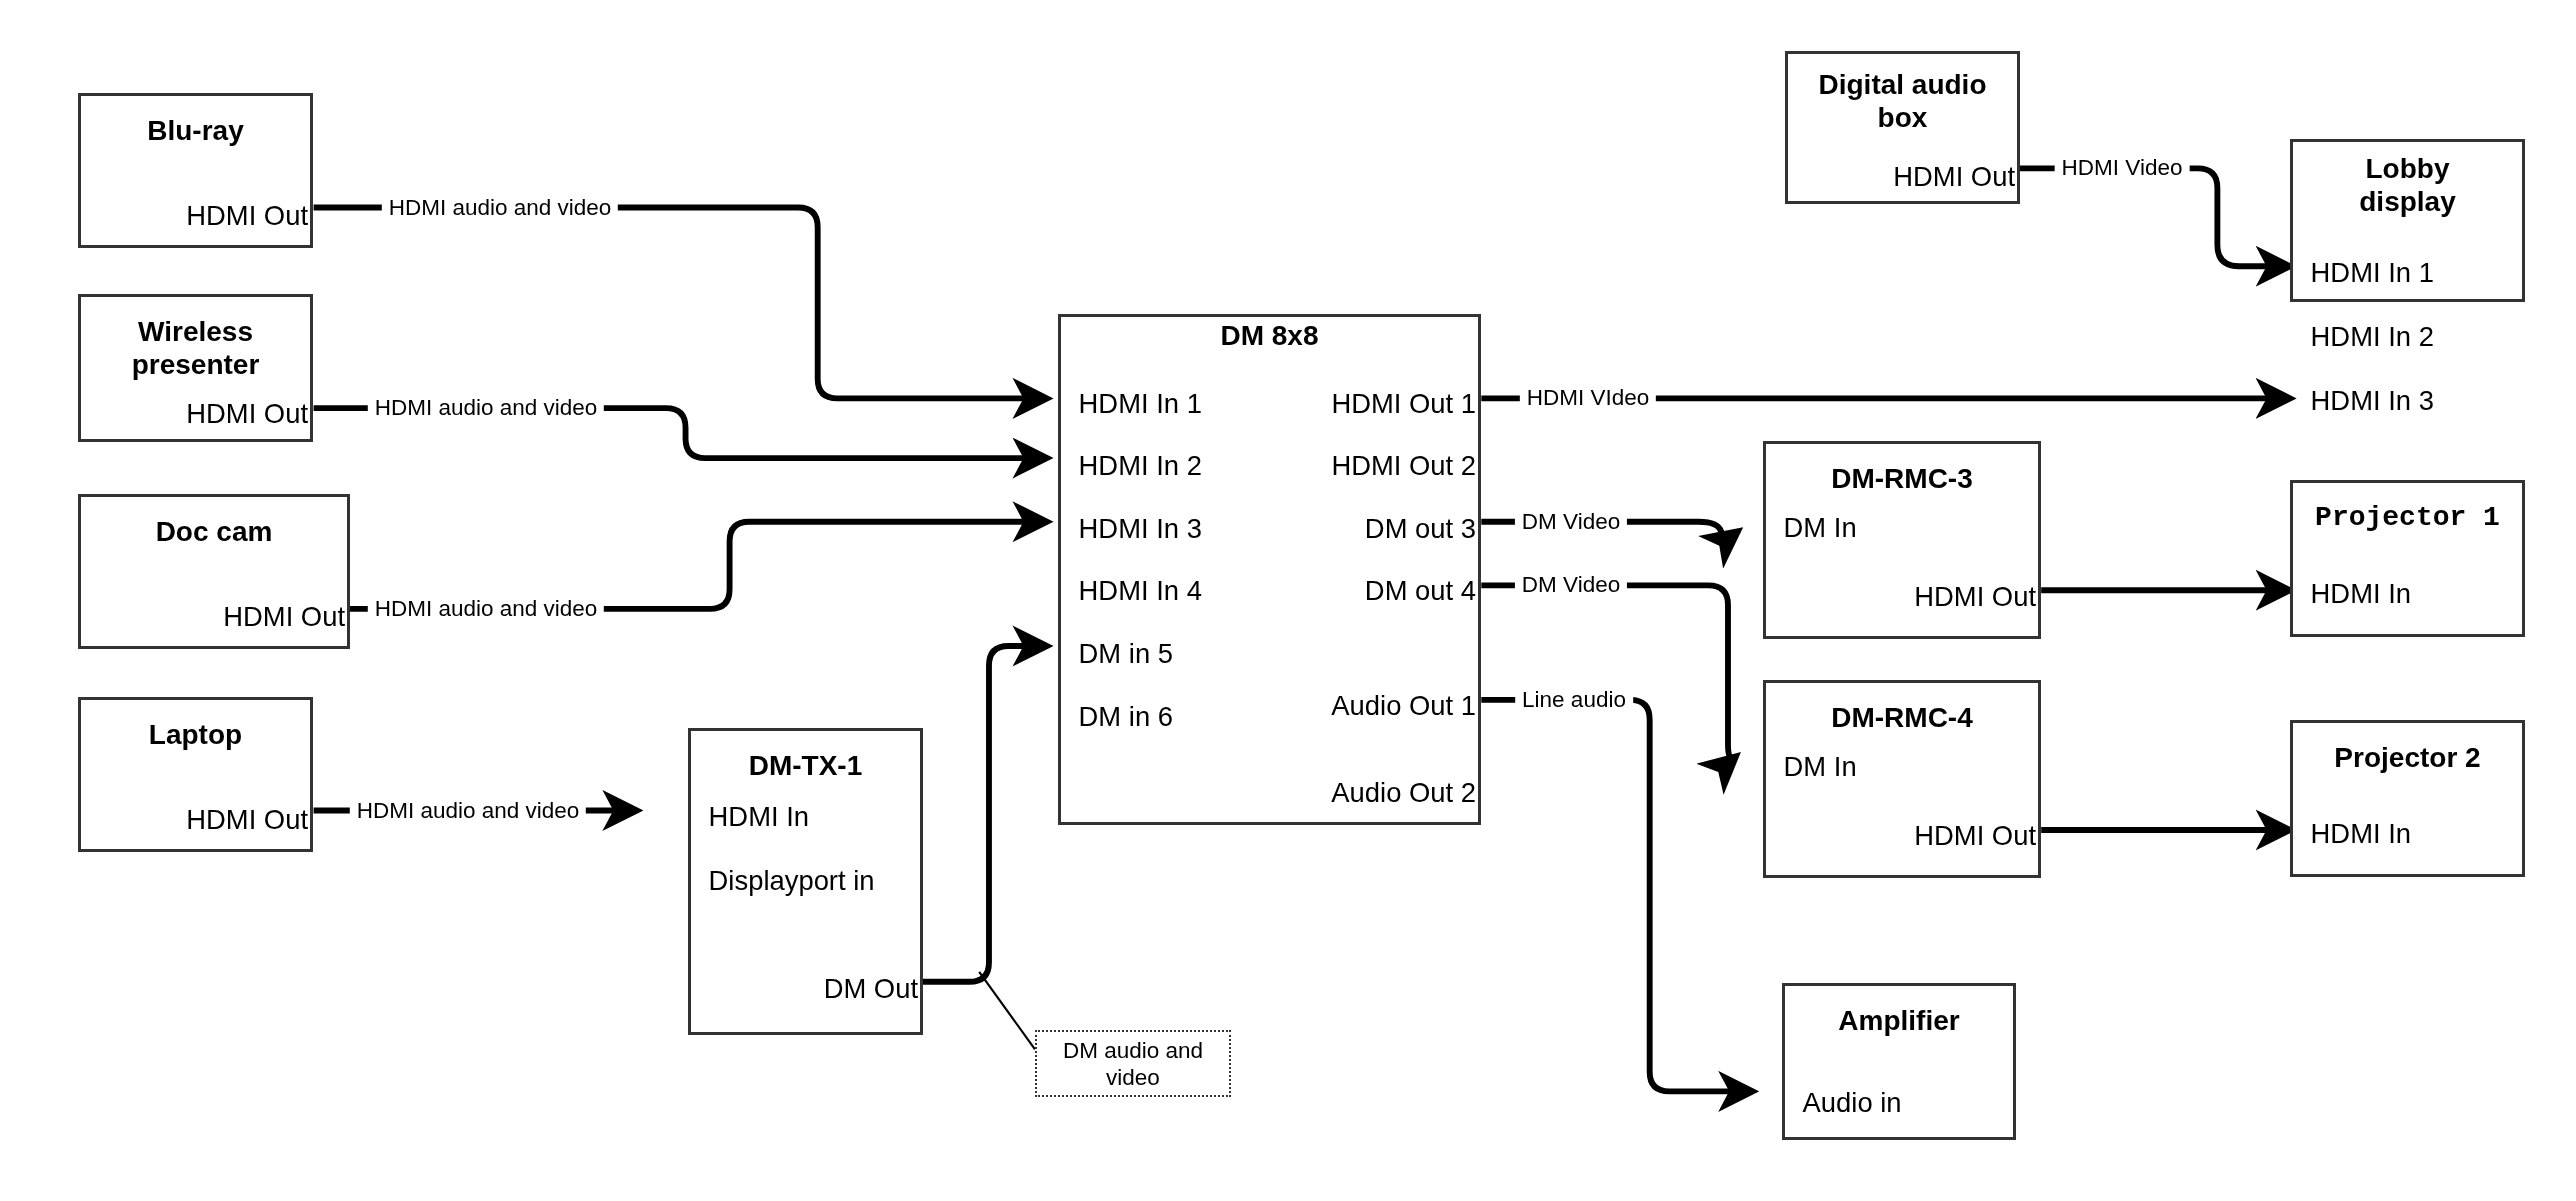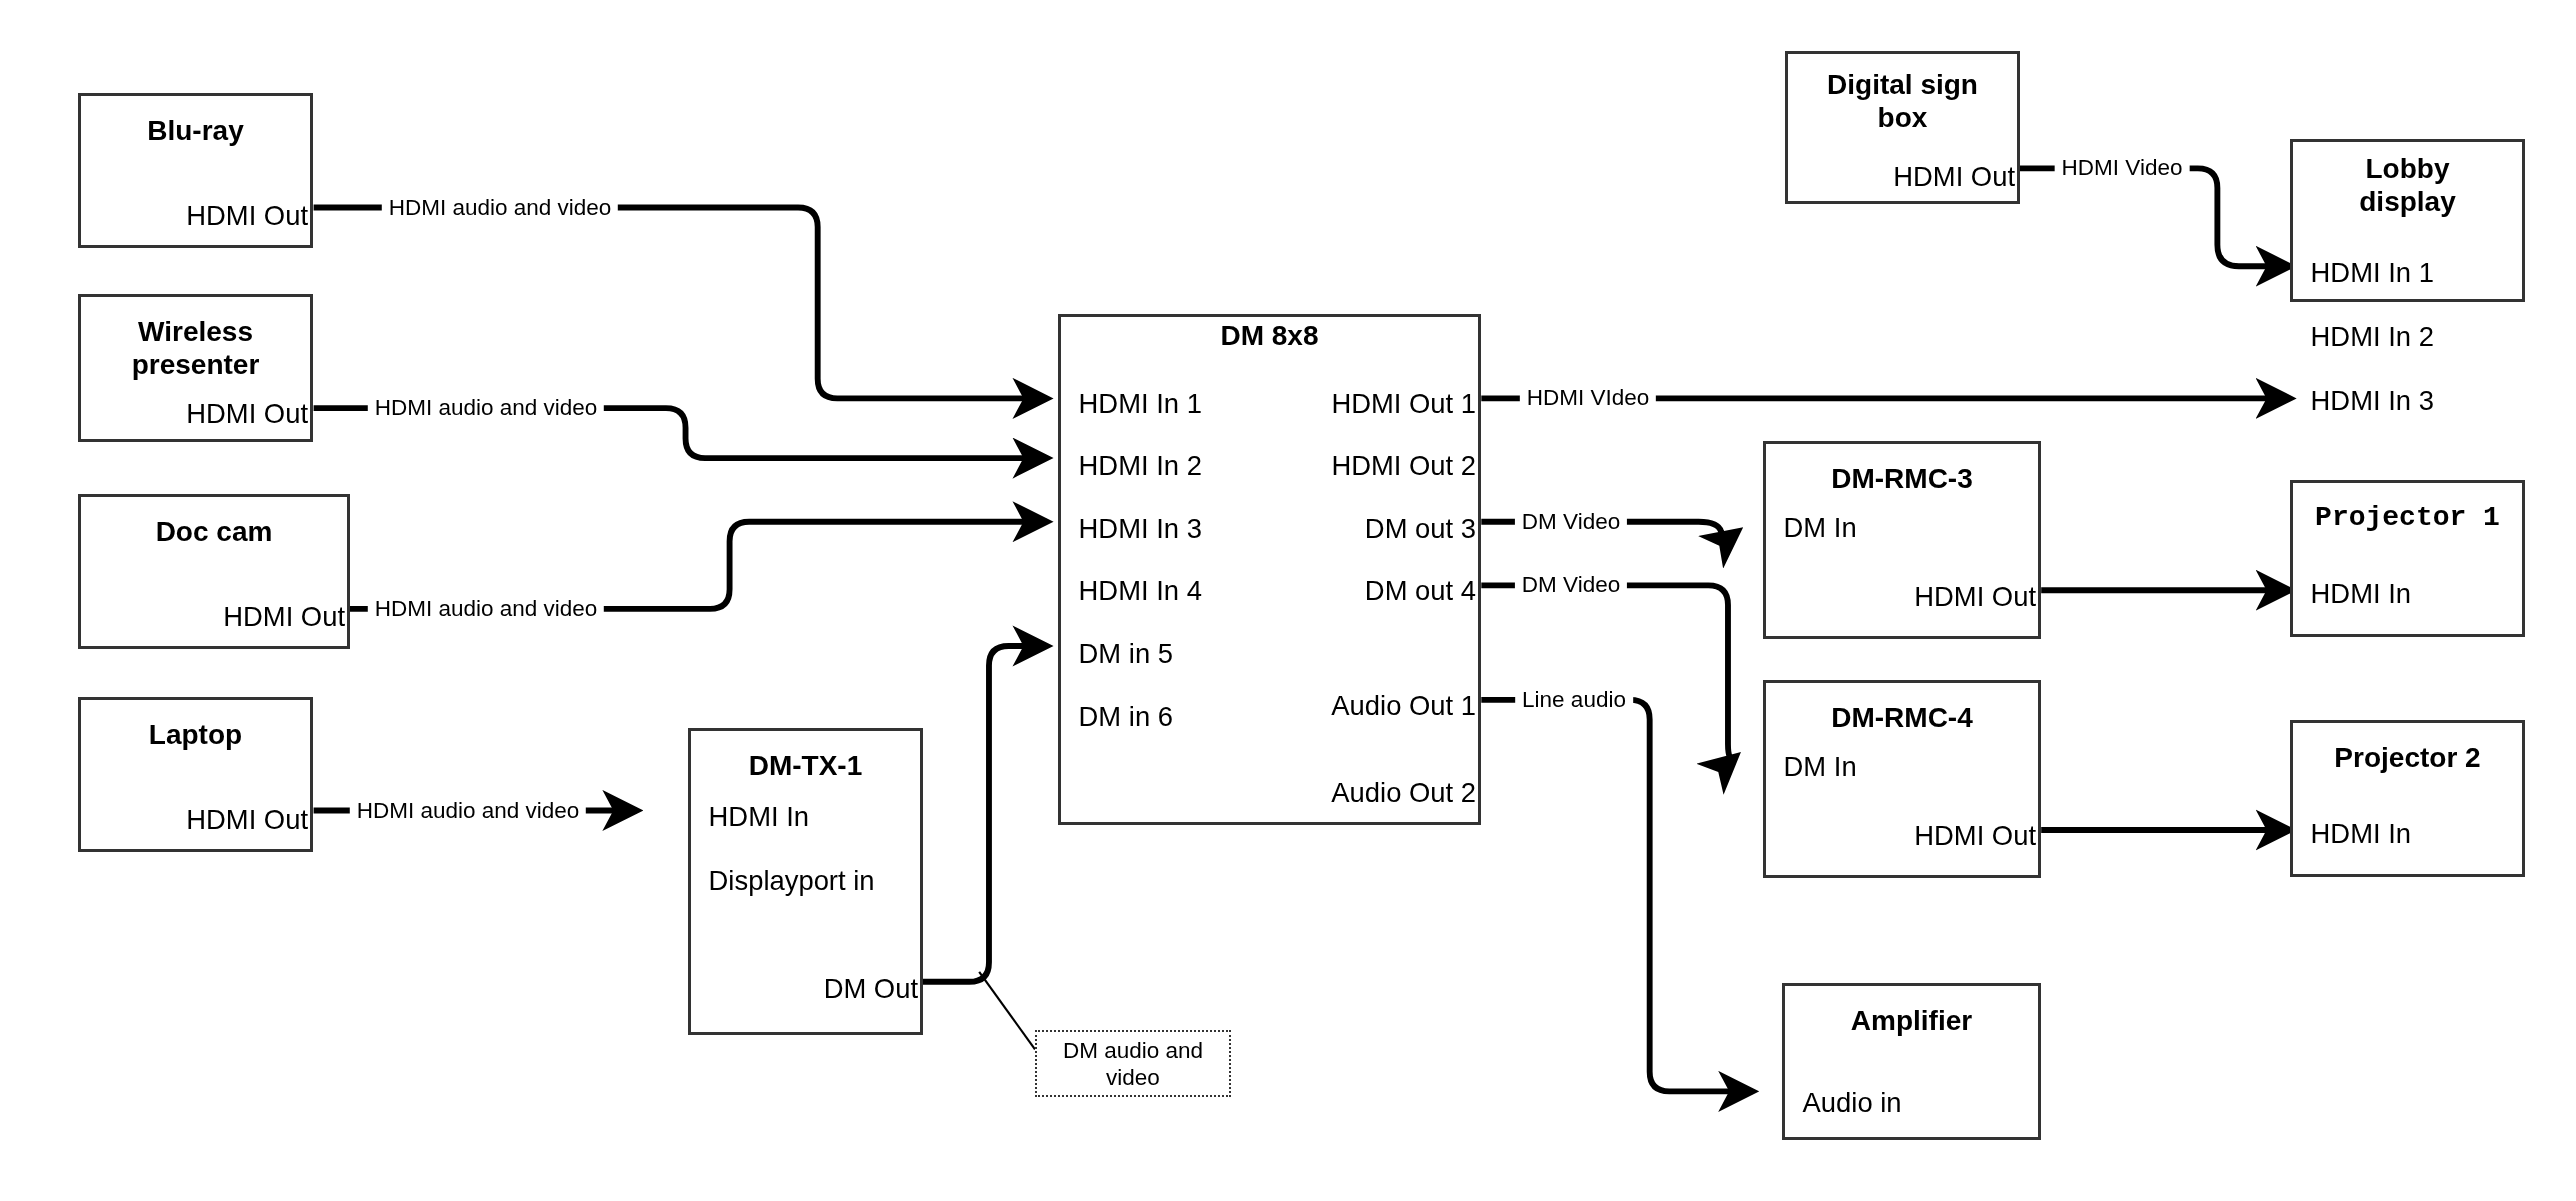--- a/index.html
+++ b/index.html
@@ -157,21 +157,21 @@
 
     <div class="port right" style="top:73px;">HDMI Out 1</div>
     <div class="port right" style="top:135px;">HDMI Out 2</div>
     <div class="port right" style="top:198px;">DM out 3</div>
     <div class="port right" style="top:260px;">DM out 4</div>
     <div class="port right" style="top:375px;">Audio Out 1</div>
     <div class="port right" style="top:438px;margin-top:24px;">Audio Out 2</div>
   </div>
 
   <div class="node" style="left:1785px; top:51px; width:235px; height:153px;">
-    <div class="node-title" style="top:13.7px; padding:0 23.5px;">Digital sign box</div>
+    <div class="node-title" style="top:13.7px; padding:0 23.5px;">Digital audio box</div>
     <div class="port right" style="top:109px;">HDMI Out</div>
   </div>
 
   <div class="node" style="left:2290px; top:139px; width:235px; height:163px;">
     <div class="node-title" style="top:9.8px; padding:0 29px;">Lobby display</div>
     <div class="port left" style="top:117px;">HDMI In 1</div>
     <div class="port left" style="top:181px;">HDMI In 2</div>
     <div class="port left" style="top:245px;">HDMI In 3</div>
   </div>
 
@@ -190,21 +190,21 @@
   <div class="node" style="left:2290px; top:480px; width:235px; height:157px;">
     <div class="node-title" style="top:17.6px;font-family:Liberation Mono, monospace;">Projector 1</div>
     <div class="port left" style="top:97px;">HDMI In</div>
   </div>
 
   <div class="node" style="left:2290px; top:720px; width:235px; height:157px;">
     <div class="node-title" style="top:17.6px;">Projector 2</div>
     <div class="port left" style="top:97px;">HDMI In</div>
   </div>
 
-  <div class="node" style="left:1782px; top:983px; width:259px; height:157px;">
+  <div class="node" style="left:1782px; top:983px; width:234px; height:157px;">
     <div class="node-title" style="top:17.6px;">Amplifier</div>
     <div class="port left" style="top:103px;">Audio in</div>
   </div>
 
   <div class="wire-label" style="left:500px; top:208px;">HDMI audio and video</div>
 
   <div class="wire-label" style="left:486px; top:408px;">HDMI audio and video</div>
 
   <div class="wire-label" style="left:486px; top:609px;">HDMI audio and video</div>
 

